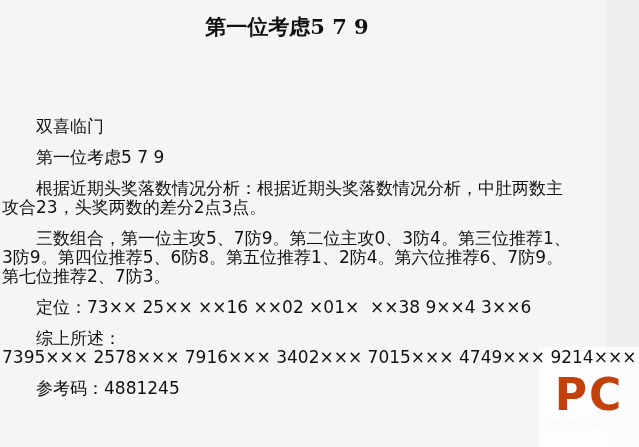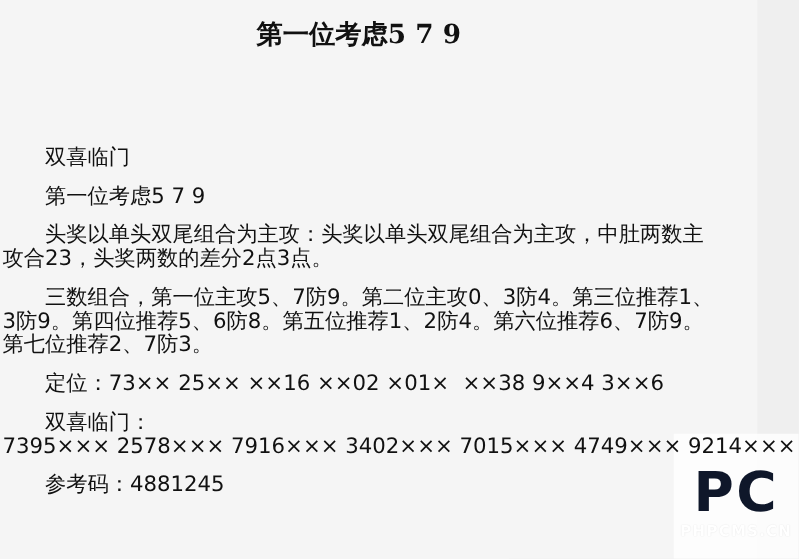--- a/index.html
+++ b/index.html
@@ -32,21 +32,21 @@
     text-align: center;
     box-sizing: border-box;
     padding-top: 28px;
   }
   .wm-logo {
     font-family: "DejaVu Sans", sans-serif;
     font-weight: bold;
     font-size: 44px;
     line-height: 40px;
     letter-spacing: 2px;
-    color: #0f172a;
+    color: #c2410c;
   }
   .wm-text {
     margin-top: 3px;
     font-size: 12px;
     font-weight: bold;
     letter-spacing: 1px;
     color: #ffffff;
     text-shadow: 0 0 1px #dedede;
   }
   
@@ -94,19 +94,19 @@
 <div class="watermark">
   <div class="wm-logo">PC</div>
   <div class="wm-text">PHPCMS.CN</div>
 </div>
 
 <div class="article">
   <h1 class="title">第一位考虑5 7 9</h1>
   <div class="body-text">
     <p>双喜临门</p>
     <p>第一位考虑5 7 9</p>
-    <p>头奖以单头双尾组合为主攻：头奖以单头双尾组合为主攻，中肚两数主攻合23，头奖两数的差分2点3点。</p>
+    <p>根据近期头奖落数情况分析：根据近期头奖落数情况分析，中肚两数主攻合23，头奖两数的差分2点3点。</p>
     <p>三数组合，第一位主攻5、7防9。第二位主攻0、3防4。第三位推荐1、3防9。第四位推荐5、6防8。第五位推荐1、2防4。第六位推荐6、7防9。第七位推荐2、7防3。</p>
     <p>定位：73×× 25×× ××16 ××02 ×01×  ××38 9××4 3××6</p>
-    <p><span>双喜临门：</span><span class="codes-line"><span>7395××× 2578××× 7916××× 3402××× 7015××× 4749××× 9214××× </span><span class="faded">5036××</span></span></p>
+    <p><span>综上所述：</span><span class="codes-line"><span>7395××× 2578××× 7916××× 3402××× 7015××× 4749××× 9214××× </span><span class="faded">5036××</span></span></p>
     <p>参考码：4881245</p>
   </div>
 </div>
 
 </body></html>

